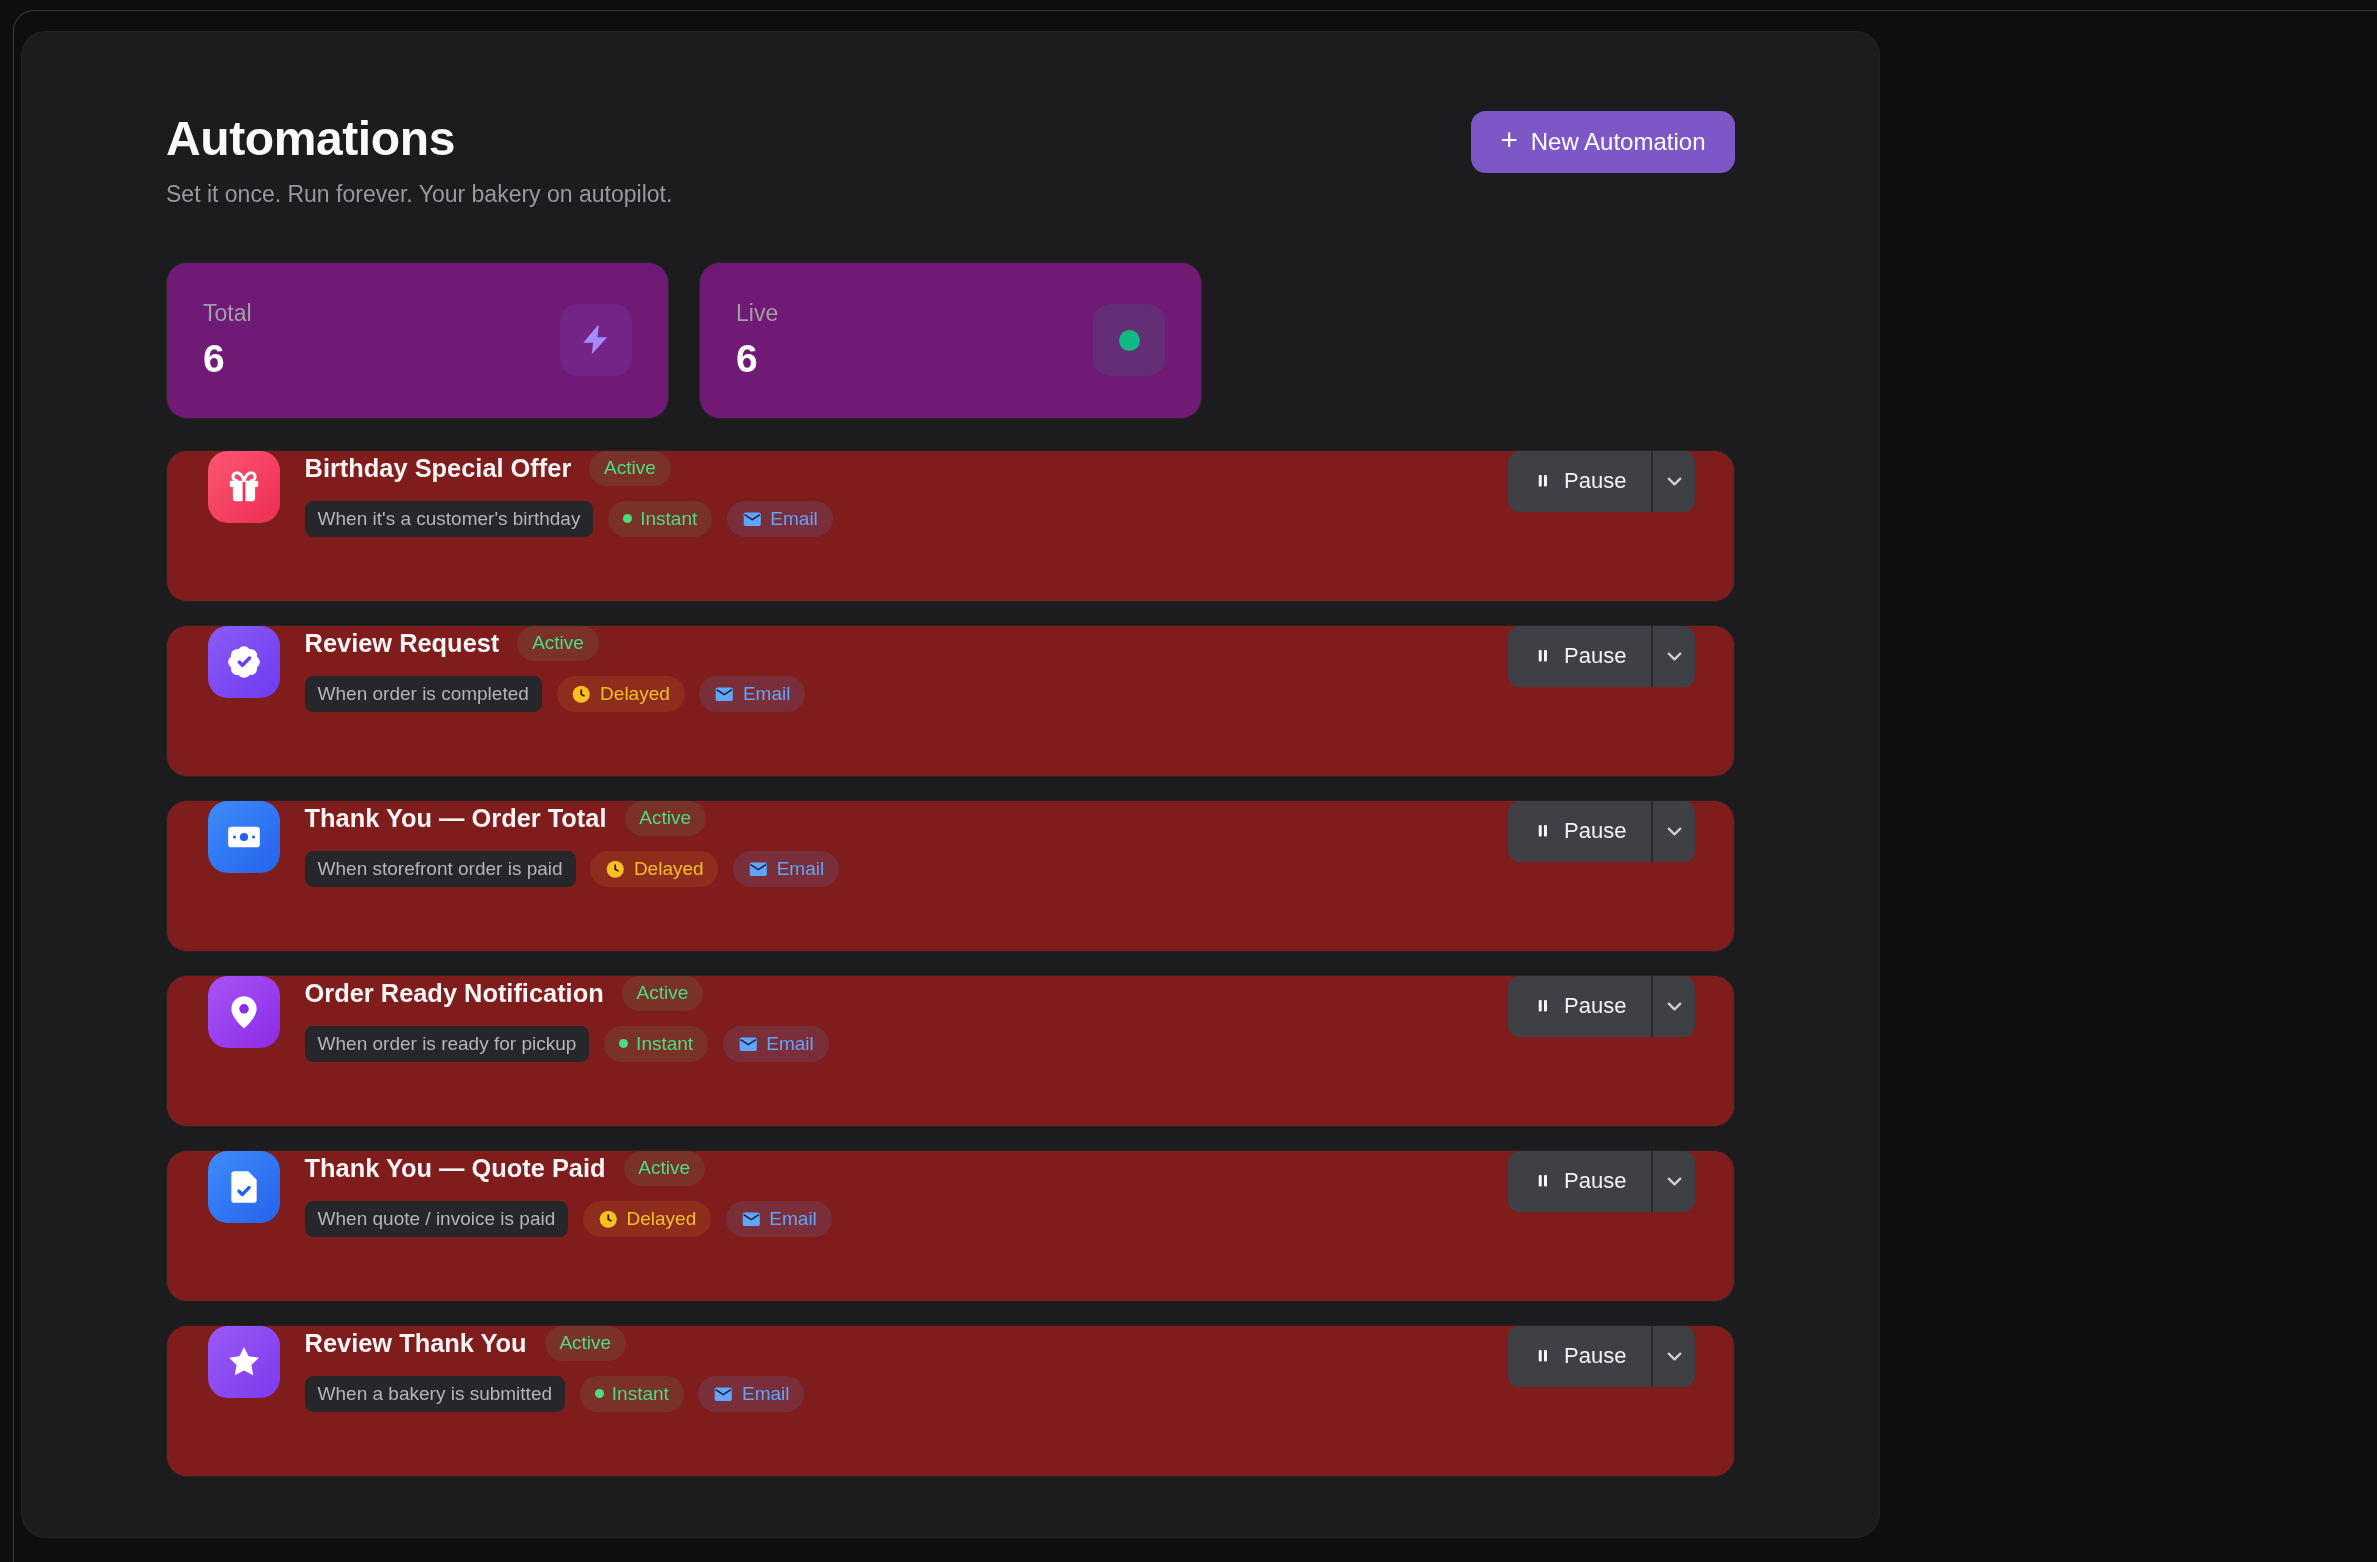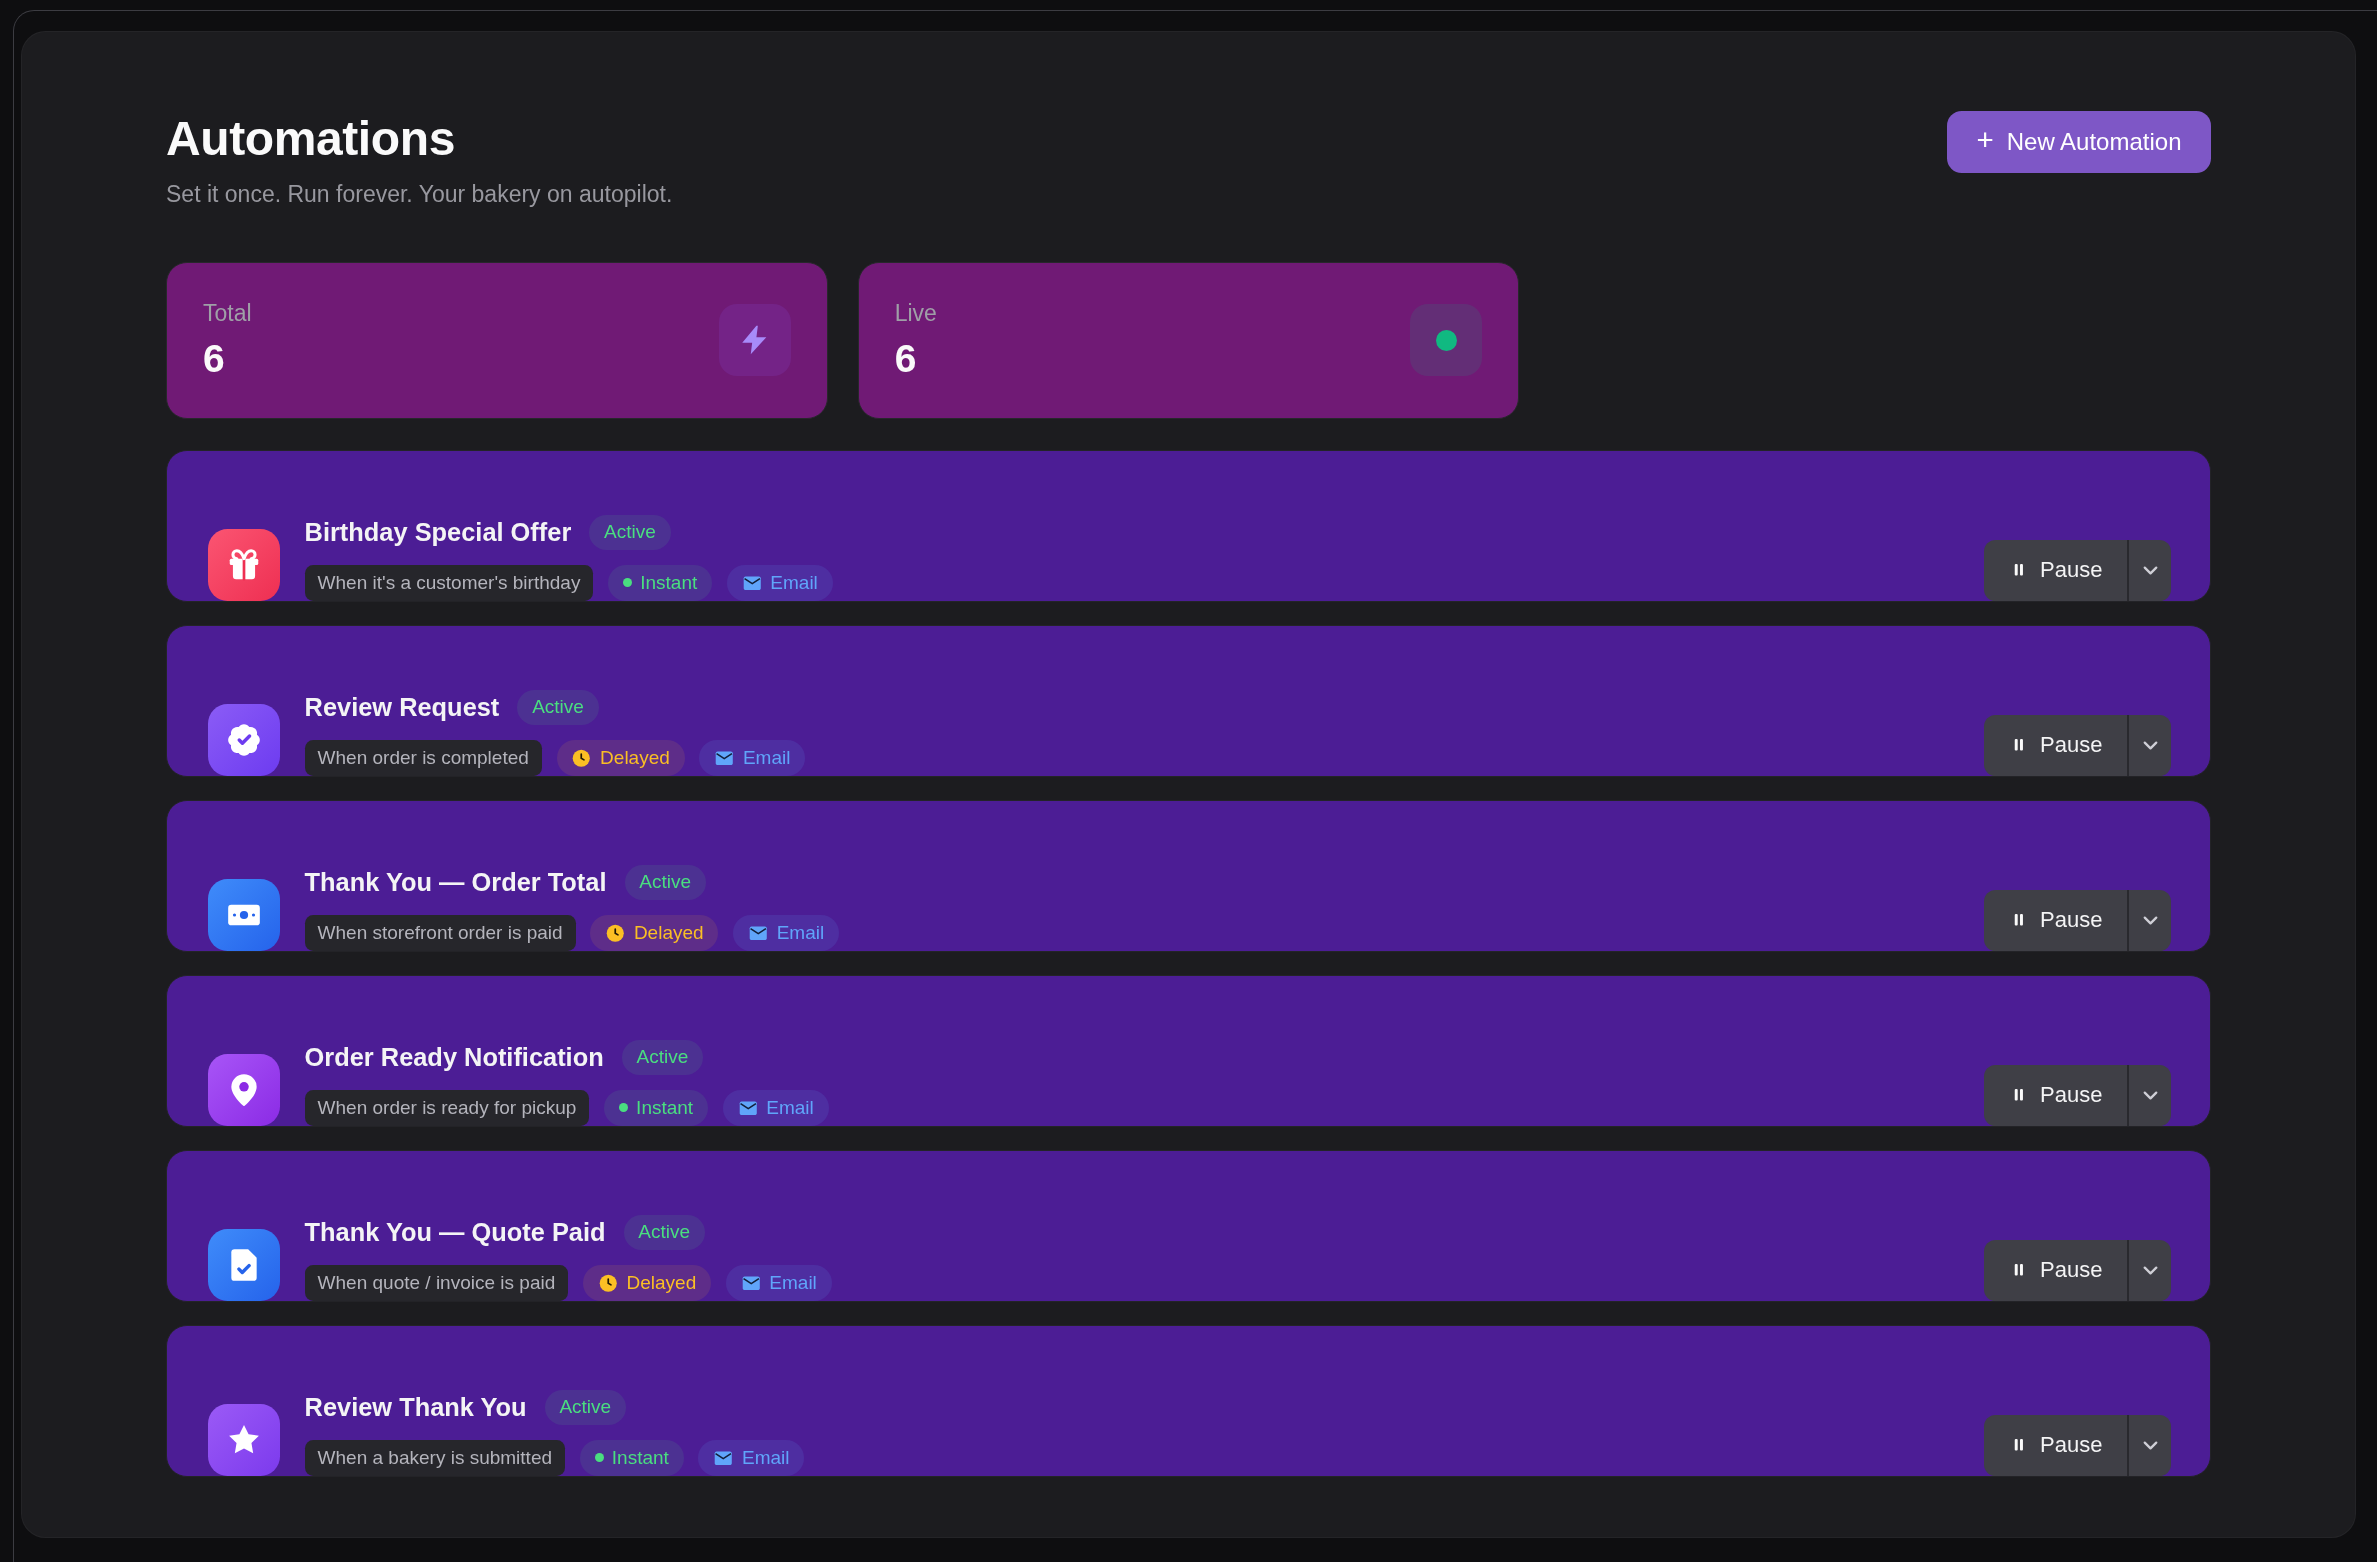--- a/index.html
+++ b/index.html
@@ -10,21 +10,21 @@
     position:relative;
     overflow:hidden;
     color:#fafafa;
   }
   .window-frame {
     position:absolute; left:13px; top:9.8px; width:3443px; height:3443px;
     border-top:1.6px solid #3c3c42; border-left:1.6px solid #3c3c42;
     border-top-left-radius:21px; pointer-events:none;
   }
   .panel {
-    position:absolute; left:21px; top:31px; width:2335px; height:1507px;
+    position:absolute; left:21px; top:31px; width:1859px; height:1507px;
     background:#1c1c1f; border-radius:24.6px; border:0.8px solid rgba(255,255,255,0.04);
     padding:79px 144px 0;
   }
   .header { display:flex; justify-content:space-between; align-items:flex-start; }
   .page-title { font-size:48px; font-weight:700; letter-spacing:-0.4px; color:#fafafa; }
   .page-subtitle { margin-top:14.8px; font-size:23px; color:#98989f; }
   .new-automation-btn {
     display:flex; align-items:center; gap:13px; height:62px; padding:0 29.5px;
     background:var(--accent-purple,#7e57c6); border:none; border-radius:14.8px;
     color:#fff; font-size:24px; font-weight:500; cursor:pointer; font-family:inherit;
@@ -39,22 +39,22 @@
   .stat-label { font-size:23px; color:#9f9fa7; }
   .stat-value { font-size:39px; font-weight:700; color:#fafafa; margin-top:9.8px; }
   .stat-icon { width:72px; height:72px; border-radius:18px; display:flex; align-items:center; justify-content:center; }
   .stat-icon.lightning { background:rgba(139,92,246,0.14); }
   .stat-icon.live { background:rgba(16,185,129,0.13); }
   .stat-icon.paused { background:#35353b; }
   .live-dot { width:21px; height:21px; border-radius:50%; background:var(--live-green,#10b981); }
 
   .automation-list { margin-top:31px; }
   .automation-row {
-    height:152px; background:#4c1d95; border:0.8px solid #232327; border-radius:21px;
-    display:flex; align-items:flex-end; padding:0 39px 0 41px; margin-bottom:23px;
+    height:152px; background:#7f1d1d; border:0.8px solid #232327; border-radius:21px;
+    display:flex; align-items:flex-start; padding:0 39px 0 41px; margin-bottom:23px;
   }
   .row-icon {
     width:72px; height:72px; border-radius:19.7px; flex:0 0 auto;
     display:flex; align-items:center; justify-content:center;
   }
   .row-body { margin-left:24.6px; }
   .row-title-line { display:flex; align-items:center; gap:18px; }
   .row-title { font-size:25.4px; font-weight:600; color:#f4f4f5; }
   .badge-active {
     font-size:19px; color:var(--active-green,#4ade80);

